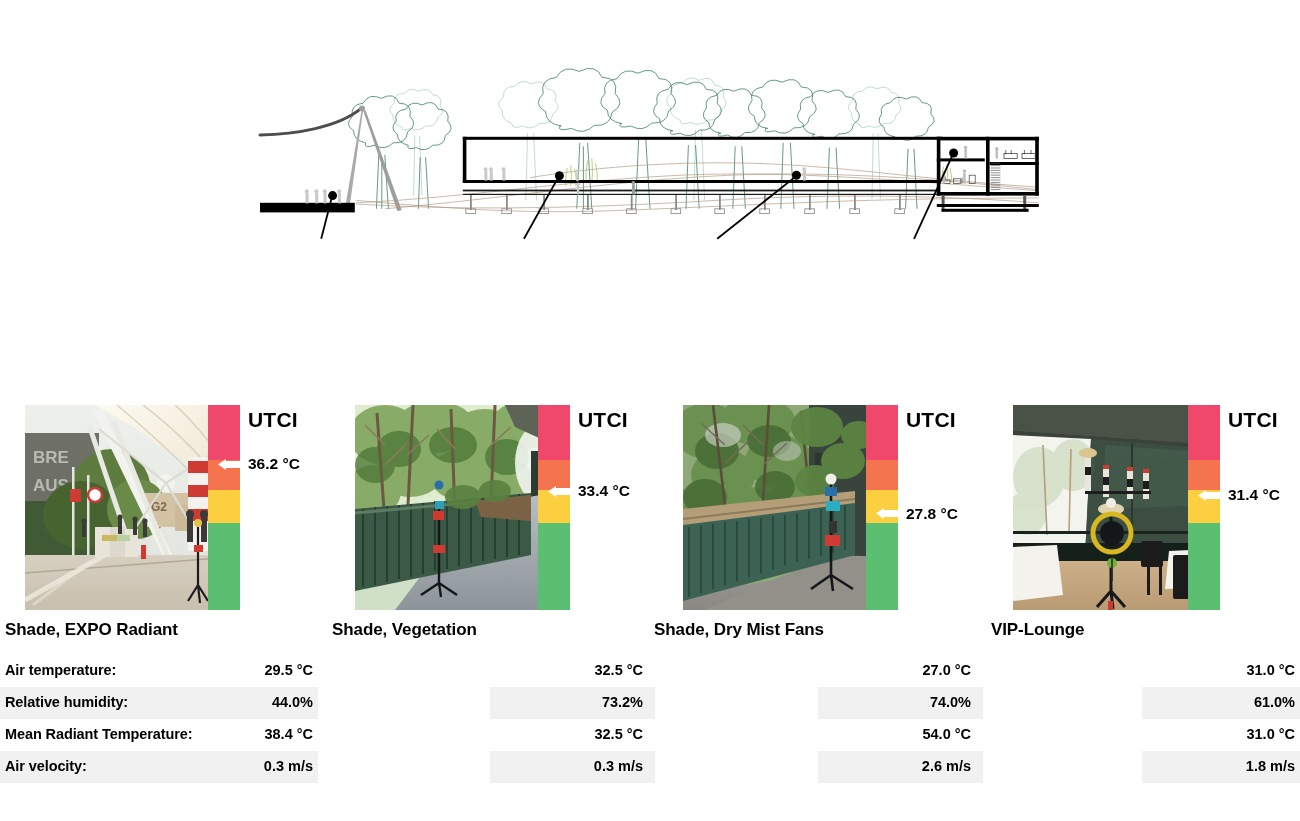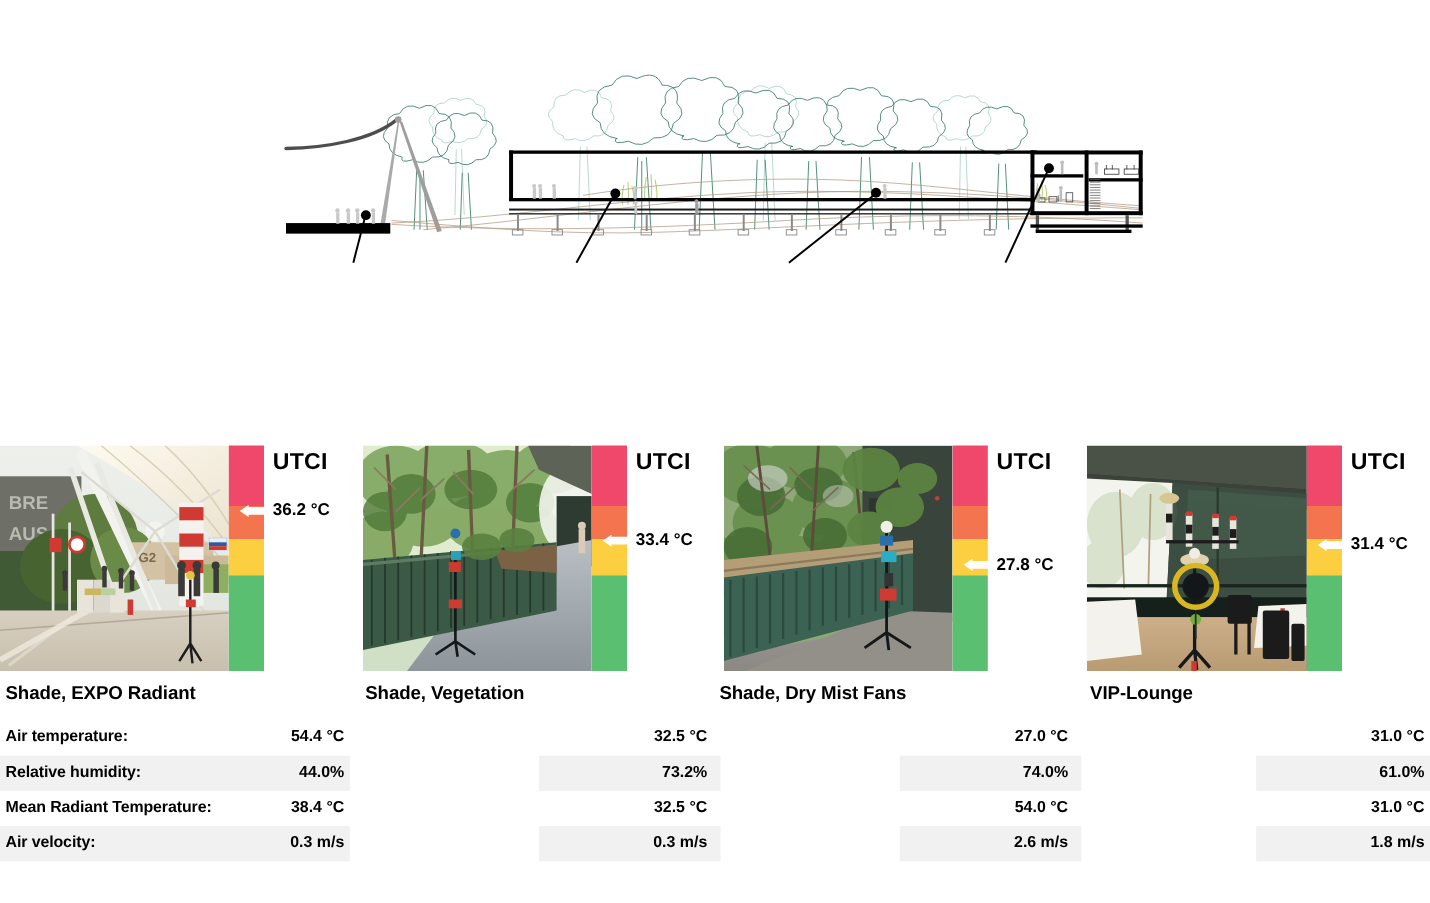--- a/index.html
+++ b/index.html
@@ -8,21 +8,21 @@
     font-family:"Liberation Sans", sans-serif;
     color:#000;overflow:hidden;position:relative;
   }
   .stage{position:absolute;left:0;top:0;width:1300px;height:821px;}
 
   
   .section-drawing{position:absolute;left:0;top:140();width:1300px;height:240px;}
 
   
   .panel{position:absolute;top:405px;}
-  .photo{position:absolute;left:0;top:0;height:266px;overflow:hidden;}
+  .photo{position:absolute;left:0;top:0;height:266px;overflow:hidden;padding-left:25px;}
   .utci-bar{position:absolute;top:0;width:32px;height:205px;}
   .utci-seg{width:100%;}
   .utci-title{position:absolute;font-size:21px;font-weight:bold;letter-spacing:.2px;}
   .utci-val{position:absolute;font-size:15.5px;font-weight:bold;white-space:nowrap;}
   .arrow{position:absolute;height:11px;width:30px;}
   .caption{position:absolute;top:620px;font-size:17px;font-weight:bold;letter-spacing:-.1px;}
 
   
   .tbl{position:absolute;left:0;top:655px;width:1192px;}
   .trow{position:relative;height:32px;}
@@ -651,21 +651,21 @@
       </svg>
     <span class="utci-title" style="left:240px;top:3px;">UTCI</span>
     <span class="utci-val" style="left: 240px; top: 81.2px;">31.4 °C</span>
   </div>
   <div class="caption" style="left:991px;">VIP-Lounge</div>
 
   <div class="tbl">
     <div class="trow">
 
       <span class="lbl">Air temperature:</span>
-      <span class="val" style="left:180px;width:133px;">54.4 °C</span>
+      <span class="val" style="left:180px;width:133px;">29.5 °C</span>
       <span class="val" style="left:510px;width:133px;">32.5 °C</span>
       <span class="val" style="left:838px;width:133px;">27.0 °C</span>
       <span class="val" style="left:1162px;width:133px;">31.0 °C</span>
     </div>
     <div class="trow">
       <div class="zebra zb" style="left: 0px; width: 0px; background: transparent;">
           <div style="position: absolute; top: 0px; height: 32px; background: rgb(241, 241, 241); left: 0px; width: 318px;"></div>
           <div style="position: absolute; top: 0px; height: 32px; background: rgb(241, 241, 241); left: 490px; width: 165px;"></div>
           <div style="position: absolute; top: 0px; height: 32px; background: rgb(241, 241, 241); left: 818px; width: 165px;"></div>
           <div style="position: absolute; top: 0px; height: 32px; background: rgb(241, 241, 241); left: 1142px; width: 158px;"></div>

